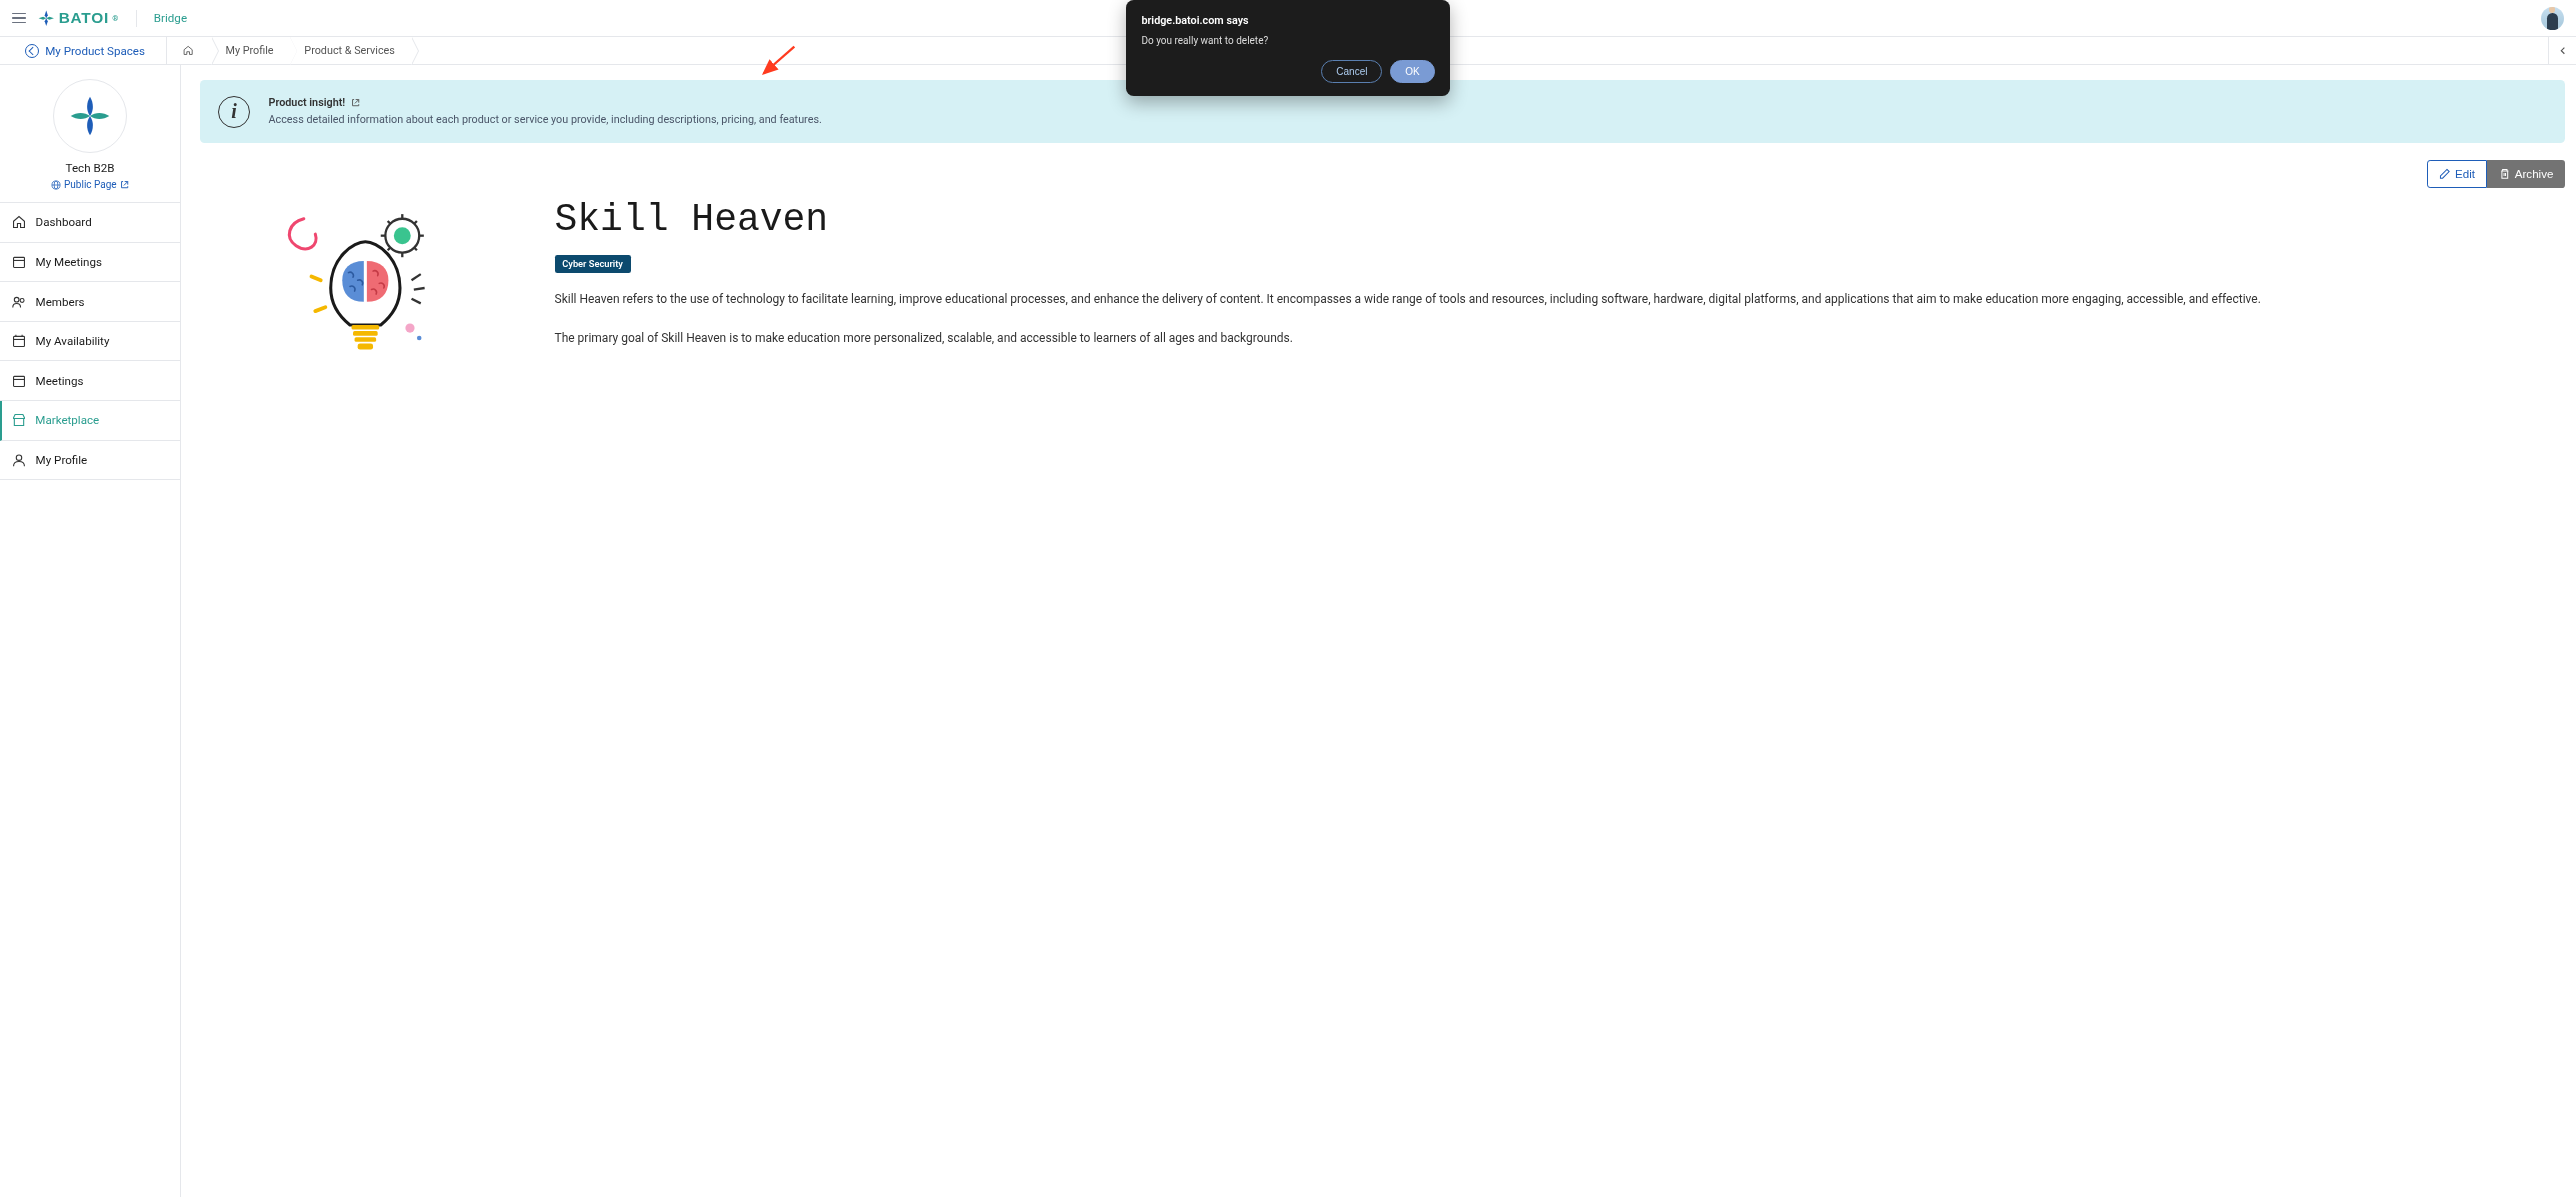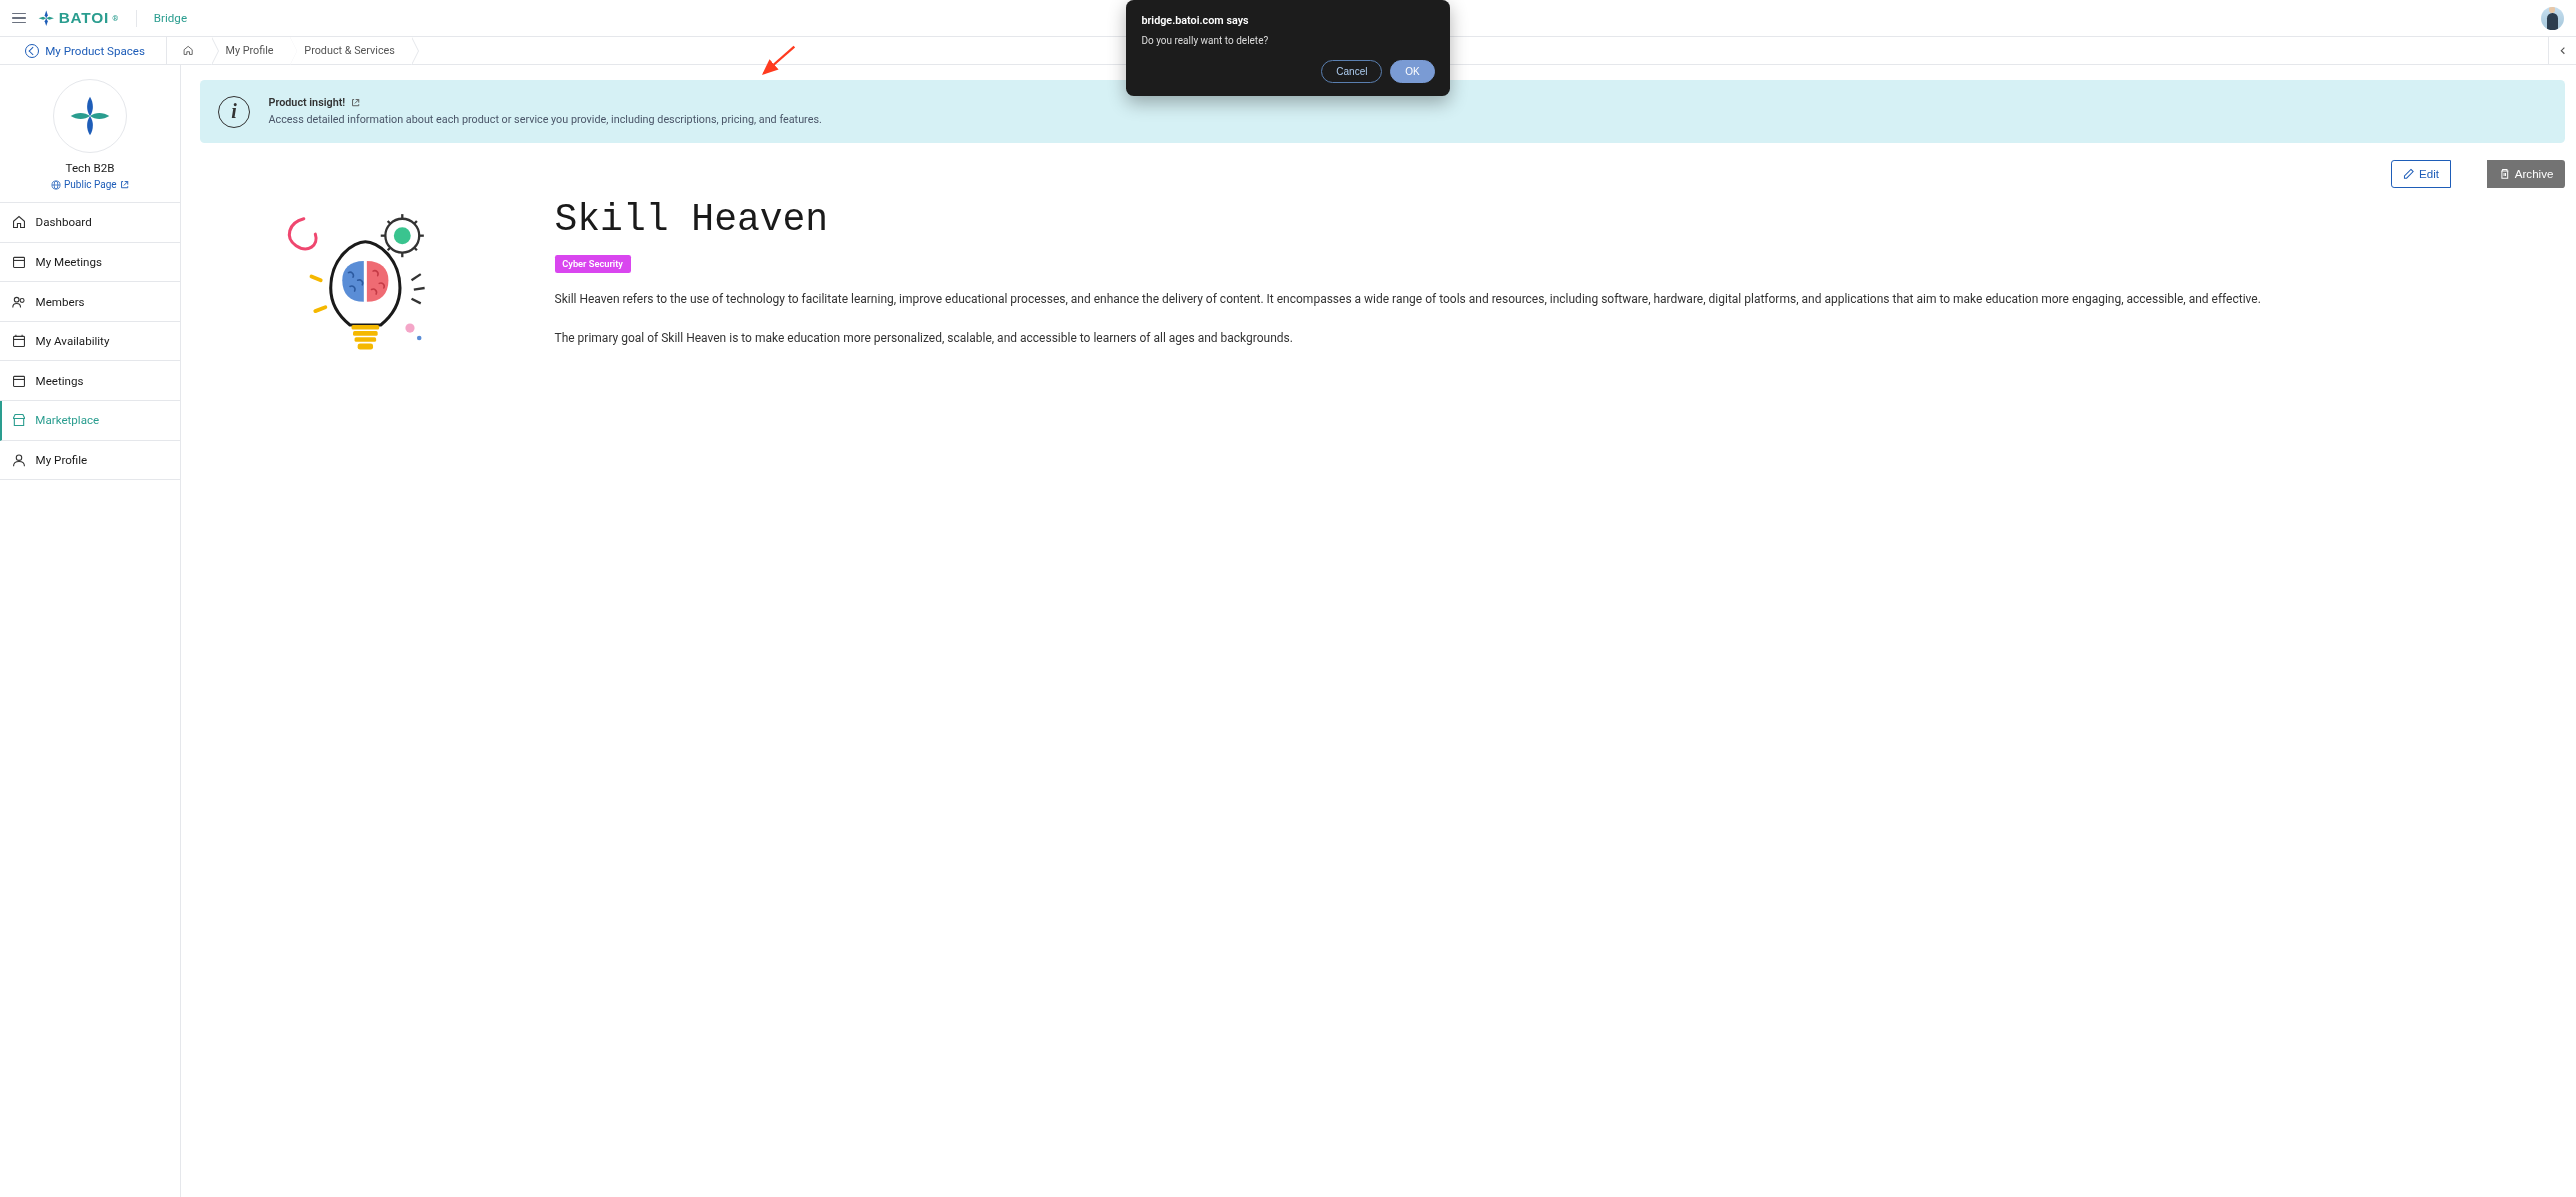--- a/index.html
+++ b/index.html
@@ -83,28 +83,28 @@
 .main { flex:1; padding:15.4px 10.8px 15.4px 18.5px;}
 .insight {
   background:#d6f1f5; border-radius:4.6px; padding:15.4px 18.5px; display:flex; gap:18.5px; align-items:flex-start;
 }
 .insight-icon { width:32px; height:32px; border:1.5px solid #333; border-radius:50%; display:flex; align-items:center; justify-content:center; flex-shrink:0;}
 .insight-icon span { font-family: Georgia, serif; font-style:italic; font-size:20px; font-weight:600; color:#333;}
 .insight-title { font-weight:600; color:#333; margin-bottom:4.6px; display:flex; align-items:center; gap:6.2px;}
 .insight-desc { color:#4a5568; font-size:10.8px;}
 .ext-icon { width:9.3px; height:9.3px; }
 .actions { display:flex; justify-content:flex-end; gap:0; margin-top:17px;}
-.btn { display:inline-flex; align-items:center; gap:4.6px; padding:6.2px 10.8px; font-size:11.6px; cursor:pointer; border:0.8px solid transparent;margin-left:36px;}
+.btn { display:inline-flex; align-items:center; gap:4.6px; padding:6.2px 10.8px; font-size:11.6px; cursor:pointer; border:0.8px solid transparent;}
 .btn-edit { border:0.8px solid #1e5db8; color:#1e5db8; background:#fff; border-radius:3.1px 0 0 3.1px;}
 .btn-archive { background:#737373; color:#fff; border-radius:0 3.1px 3.1px 0;}
 .content-row { display:flex; gap:31px; margin-top:6.2px; align-items:flex-start;}
 .illustration { width:324px; display:flex; justify-content:center; padding-top:9.3px;}
 .detail { flex:1; padding-top:4.6px;}
 .detail h1 { font-size:38px; font-weight:500; color:#1a1a1a; margin-bottom:14px;font-family:Liberation Mono, monospace;}
-.tag { display:inline-block; background:#d946ef; color:#fff; font-size:9.3px; font-weight:600; padding:3.1px 7.7px; border-radius:2.3px;}
+.tag { display:inline-block; background:#0c4a6e; color:#fff; font-size:9.3px; font-weight:600; padding:3.1px 7.7px; border-radius:2.3px;}
 .detail p { margin-top:15.4px; color:#333; font-size:12px; line-height:1.95;}
 .dialog-backdrop { position:fixed; top:0; left:0; right:0; display:flex; justify-content:center; pointer-events:none;}
 .dialog {
   pointer-events:auto;
   width:324px; background:#1c1c1c; color:#fff; border-radius:7.7px; padding:14px 15.4px 12.3px 15.4px;
   box-shadow:0 6.2px 18.5px rgba(0,0,0,0.3);
 }
 .dialog-title { font-size:10.8px; font-weight:600; margin-bottom:7.7px;}
 .dialog-msg { font-size:10px; color:#ddd; margin-bottom:14px;}
 .dialog-actions { display:flex; justify-content:flex-end; gap:7.7px;}

